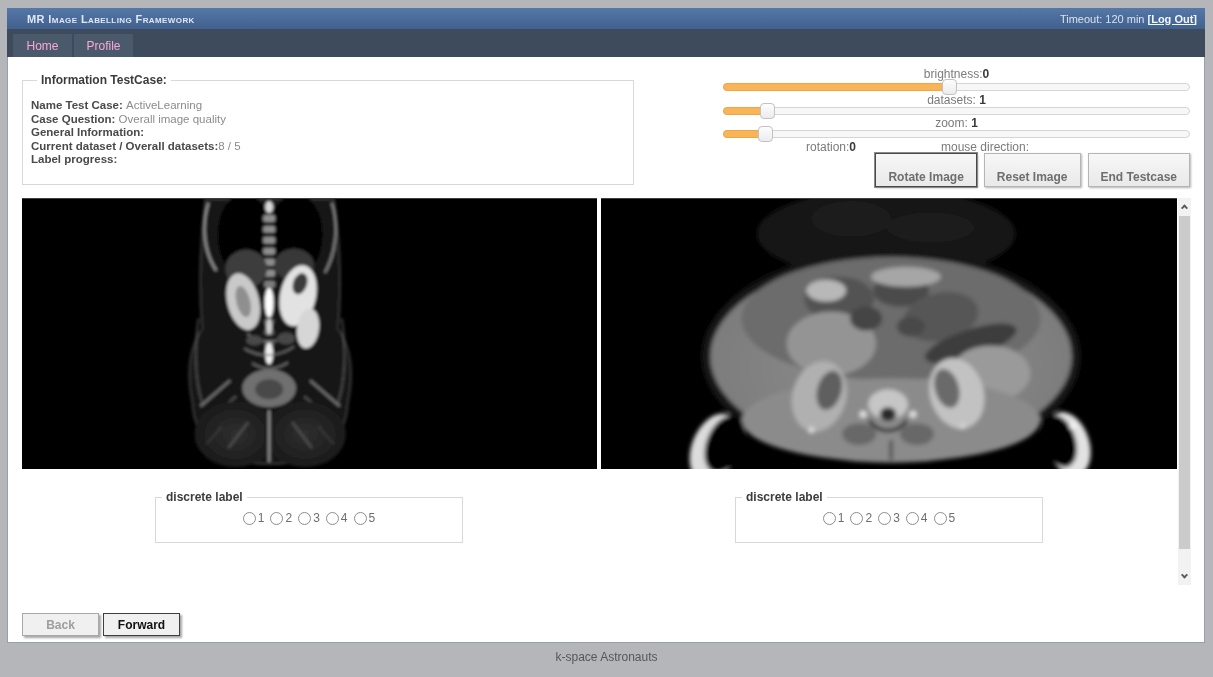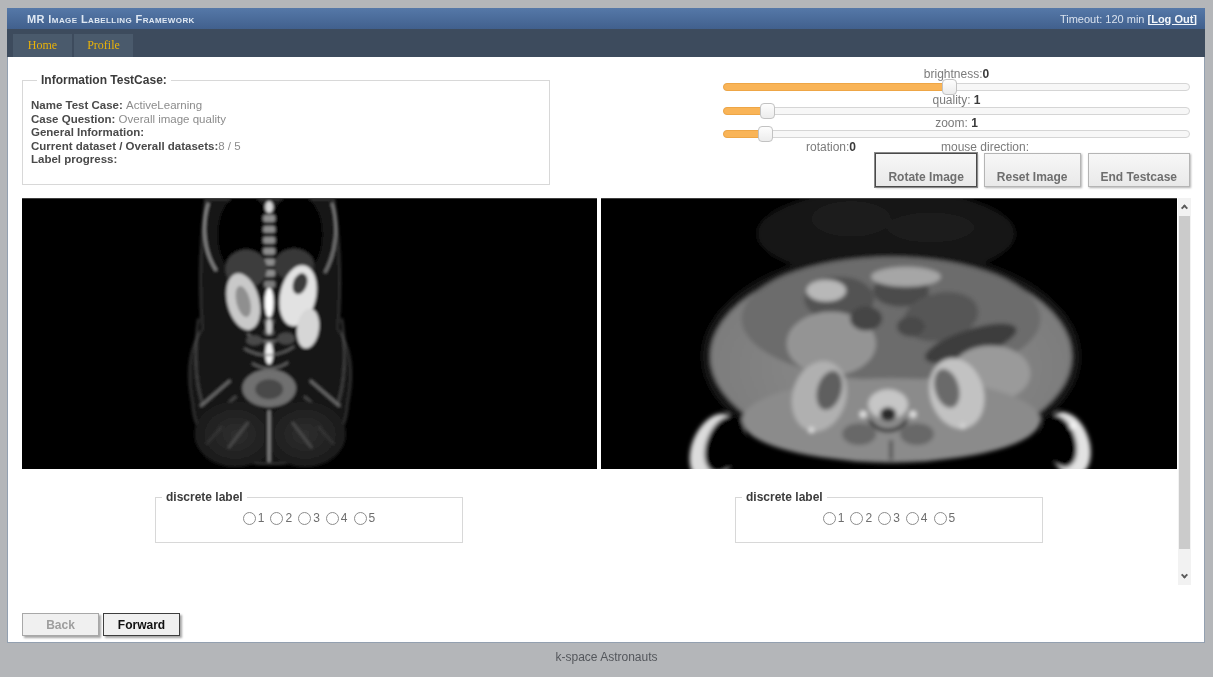--- a/index.html
+++ b/index.html
@@ -16,27 +16,27 @@
                 background:linear-gradient(#5578a8, #41608d); display:flex; align-items:center;
                 justify-content:space-between; padding:0 8px 0 20px; z-index:5; }
   .app-title { color:#dfe8f3; font-size:11px; font-weight:600; font-variant:small-caps;
                letter-spacing:.4px; }
   .timeout-area { color:#d9e2ee; font-size:11px; }
   .logout-link { color:#f2f6fb; font-weight:600; text-decoration:underline; cursor:pointer; }
 
   
   .tab-bar { position:absolute; left:7px; top:29px; width:1198px; height:28px;
              background:#3d4b5d; z-index:5; padding-left:6px; display:flex; align-items:flex-end; }
-  .nav-tab { width:59px; height:23px; background:#4a5a6c; color:#eab308; font-size:12px;
-             display:flex; align-items:center; justify-content:center; margin-right:2px; cursor:pointer;font-family:Liberation Serif, serif; }
+  .nav-tab { width:59px; height:23px; background:#4a5a6c; color:#f9a8d4; font-size:12px;
+             display:flex; align-items:center; justify-content:center; margin-right:2px; cursor:pointer; }
 
   
   fieldset { border:1px solid #d8d8d8; }
   legend { font-size:12px; font-weight:bold; color:#3c3c3c; padding:0 4px; margin-left:6px; }
-  .info-fieldset { position:absolute; left:22px; top:73px; width:528px; height:112px; padding:12px 10px 0 8px; }
+  .info-fieldset { position:absolute; left:22px; top:73px; width:612px; height:112px; padding:12px 10px 0 8px; }
   .info-row { font-size:11.5px; line-height:13.6px; color:#4a4a4a; }
   .info-row .lbl { font-weight:bold; color:#4a4a4a; }
   .info-row .val { color:#8c8c8c; }
   .info-row:nth-child(4) .val { color:#4a4a4a; }
 
   
   .ctl-panel { position:absolute; left:723px; top:67px; width:467px; height:112px; }
   .ctl-label { position:absolute; width:100%; text-align:center; font-size:12px; color:#7b7b7b; }
   .ctl-label b { color:#3a3a3a; }
   .slider { position:absolute; left:0; width:467px; height:8px; background:#f7f7f7;
@@ -139,21 +139,21 @@
   <div class="ctl-panel">
     <div class="ctl-label lab-brightness">
       <span>brightness:</span><b>0</b>
     </div>
     <div class="slider sl-brightness">
       <div class="fill"></div>
       <div class="handle"></div>
     </div>
 
     <div class="ctl-label lab-contrast">
-      <span>quality: </span><b>1</b>
+      <span>datasets: </span><b>1</b>
     </div>
     <div class="slider sl-contrast">
       <div class="fill"></div>
       <div class="handle"></div>
     </div>
 
     <div class="ctl-label lab-zoom">
       <span>zoom: </span><b>1</b>
     </div>
     <div class="slider sl-zoom">

